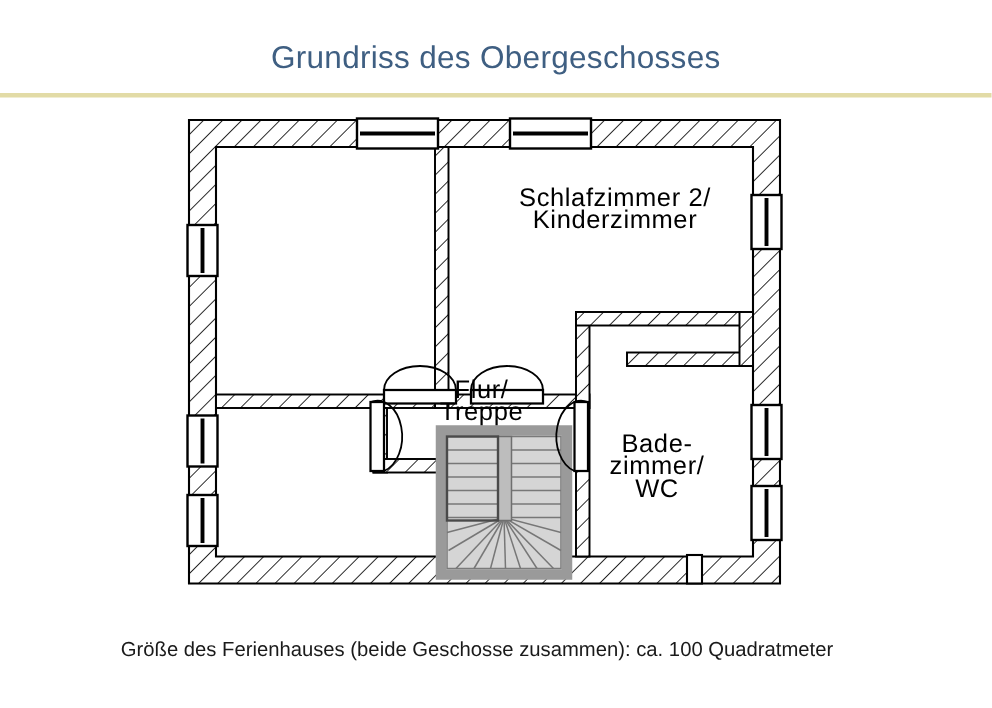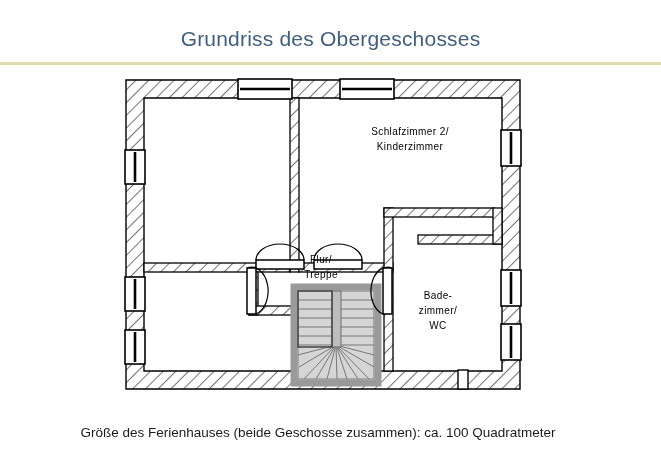--- a/index.html
+++ b/index.html
@@ -57,21 +57,21 @@
   #plan-svg {
     display: block;
     width: 410px;
     height: 325px;
   }
 
   
   .room-label {
     position: absolute;
     font-family: "Liberation Sans", sans-serif;
-    font-size: 10px;
+    font-size: 17px;
     color: #000000;
     text-align: center;
     line-height: 15px;
     white-space: pre-line;
     letter-spacing: 0.4px;
   }
 
   #label-schlafzimmer-1 {
     left: 140px;
     top: 148px;

